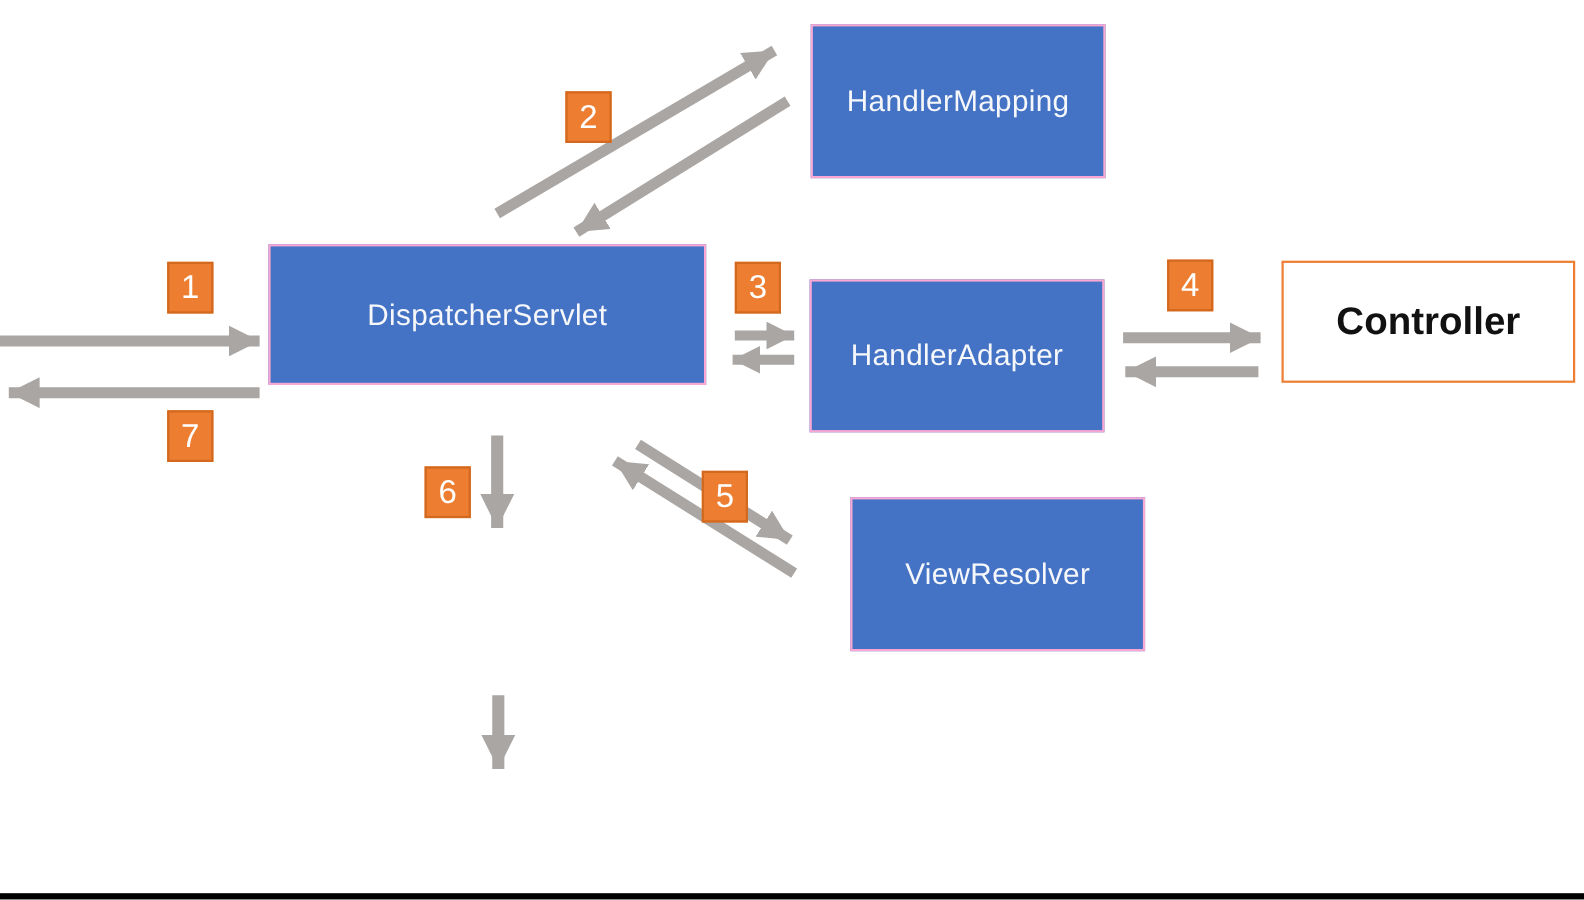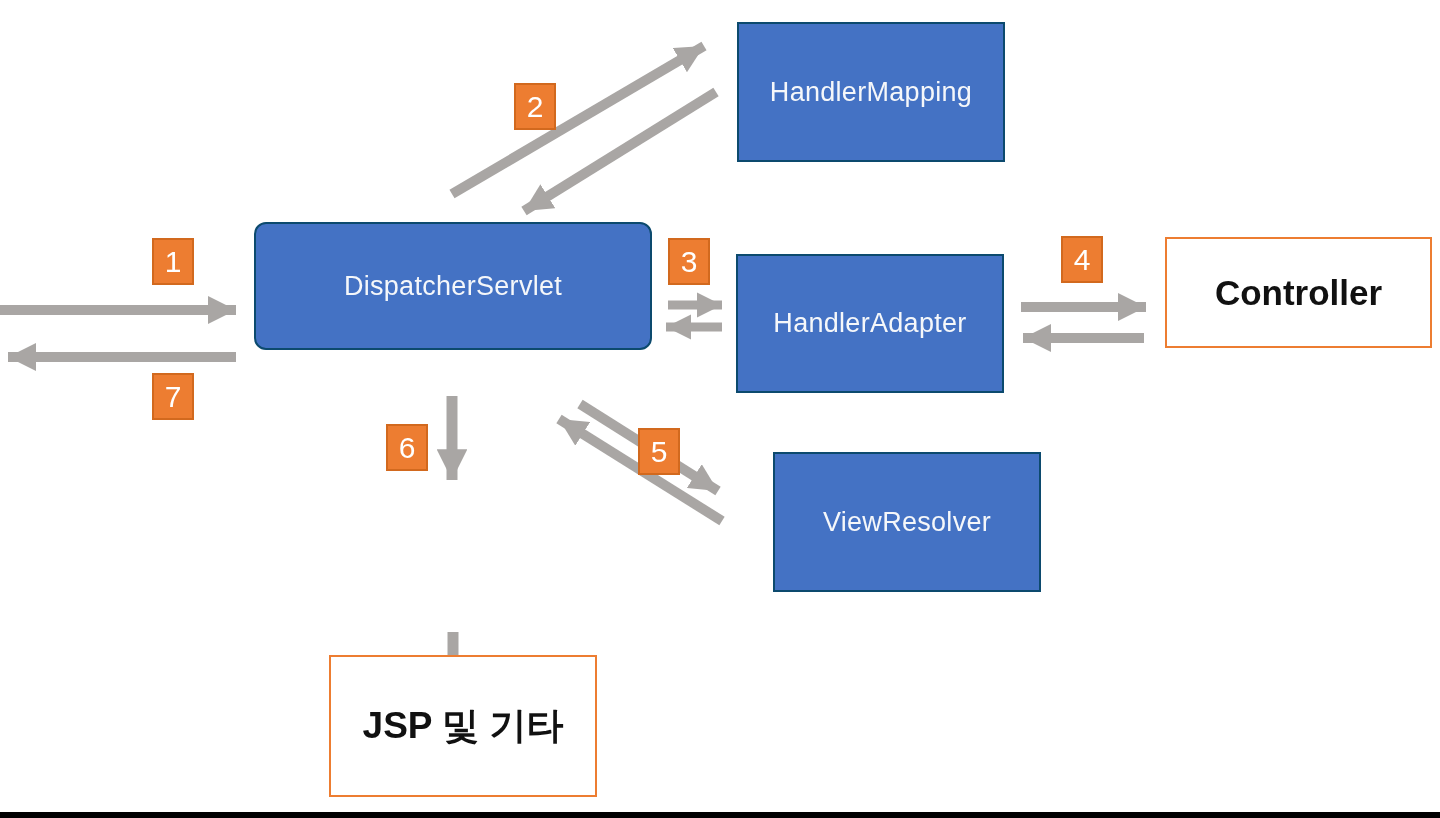--- a/index.html
+++ b/index.html
@@ -19,34 +19,34 @@
   .node {
     position: absolute;
     display: flex;
     align-items: center;
     justify-content: center;
     box-sizing: border-box;
     white-space: nowrap;
   }
   .node.blue {
     background: #4472C4;
-    border: 2px solid #0c4a6e;
+    border: 2px solid #f9a8d4;
     color: #F5F7FA;
     font-size: 27px;
     font-weight: 400;
     letter-spacing: 0.3px;
   }
   .node.outline {
     background: #ffffff;
     border: 2px solid #ED7D31;
     color: #111111;
     font-weight: 700;
   }
   #node-handler-mapping   { left: 737px;  top: 22px;  width: 268px; height: 140px; }
-  #node-dispatcher        { left: 254px;  top: 222px; width: 398px; height: 128px; border-radius: 12px; }
+  #node-dispatcher        { left: 244px;  top: 222px; width: 398px; height: 128px; }
   #node-handler-adapter   { left: 736px;  top: 254px; width: 268px; height: 139px; }
   #node-controller        { left: 1165px; top: 237px; width: 267px; height: 111px; font-size: 35px; }
   #node-view-resolver     { left: 737px;  top: 452px; width: 268px; height: 140px; margin-left: 36px; }
   #node-view              { left: 329px;  top: 489px; width: 268px; height: 141px; }
   #node-jsp               { left: 329px;  top: 655px; width: 268px; height: 142px; font-size: 37px; }
   .badge {
     position: absolute;
     width: 42px; height: 47px;
     background: #ED7D31;
     border: 2px solid #D2691E;
@@ -116,23 +116,20 @@
 
   <div class="node outline" id="node-controller">
     <span>Controller</span>
   </div>
 
   <div class="node blue" id="node-view-resolver">
     <span>ViewResolver</span>
   </div>
 
 
-  <div class="node outline" id="node-jsp">
-    <span>JSP 및 기타</span>
-  </div>
 
   <div class="badge" id="badge-1">1</div>
   <div class="badge" id="badge-2">2</div>
   <div class="badge" id="badge-3">3</div>
   <div class="badge" id="badge-4">4</div>
   <div class="badge" id="badge-5">5</div>
   <div class="badge" id="badge-6">6</div>
   <div class="badge" id="badge-7">7</div>
 
   <div class="footer-bar"></div>

